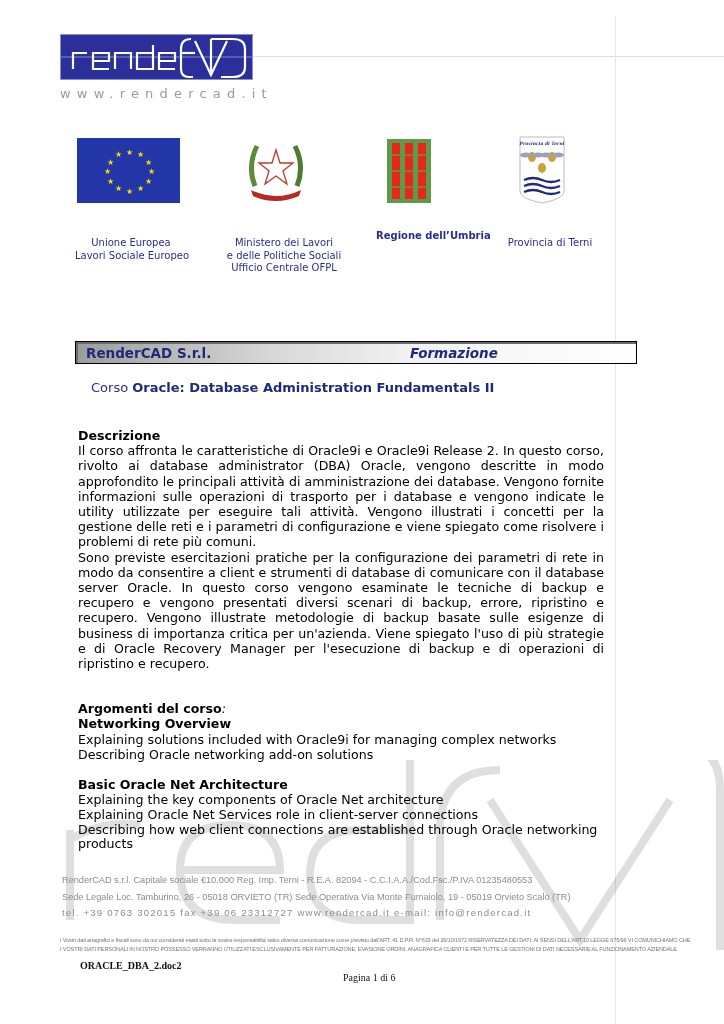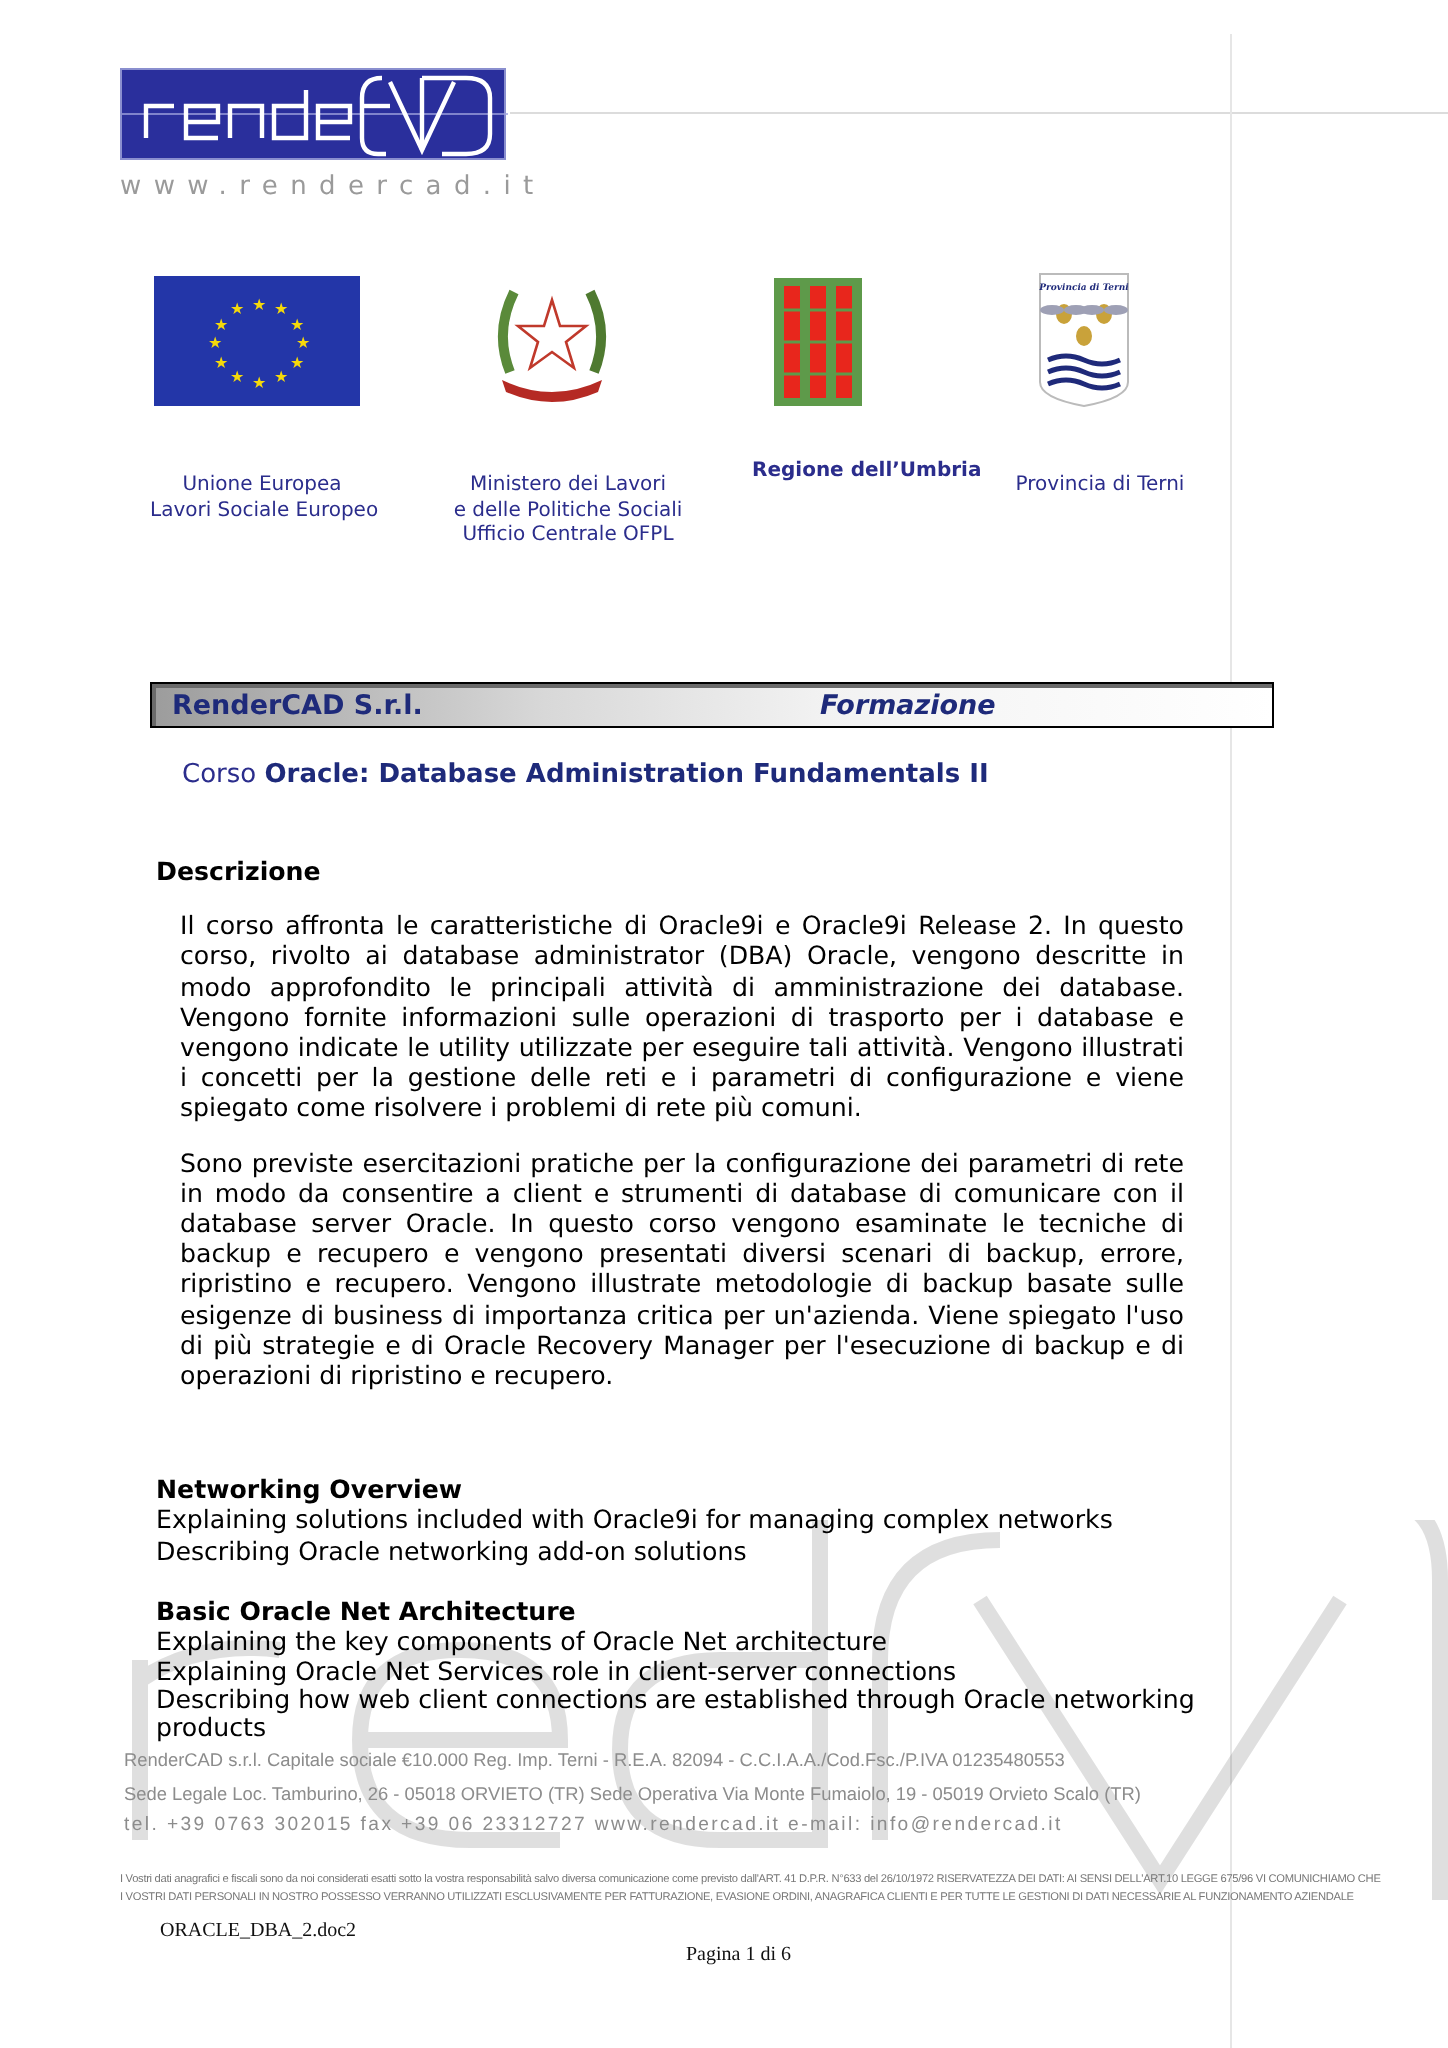--- a/index.html
+++ b/index.html
@@ -38,34 +38,34 @@
     box-shadow: inset 2px 2px 0 #6a6a6a;
   }
   .banner-left { position: absolute; left: 10px; top: 3px; font-size: 13.5px; font-weight: bold; color: #1e2a7a; }
   .banner-right { position: absolute; left: 334px; top: 3px; font-size: 13.5px; font-weight: bold; font-style: italic; color: #1e2a7a; }
 
   .course-title { position: absolute; left: 91px; top: 380px; font-size: 13px; color: #2b2d8c; }
   .course-title b { color: #1e2a7a; }
 
   
   .content { position: absolute; left: 78px; top: 428px; width: 526px; font-size: 12.6px; line-height: 15.2px; }
-  .content p { margin: 12px; text-align: justify; }
+  .content p { margin: 0; text-align: justify; }
   .content .gap { height: 15px; }
   .content h4 { margin: 0; font-size: 12.6px; font-weight: bold; }
   .content .topic-line { white-space: nowrap; }
 
   
   .footer-company { position: absolute; left: 62px; width: 560px; font-family: "Liberation Sans", sans-serif; color: #8c8c8c; white-space: nowrap; }
   .f1 { top: 875px; font-size: 9.2px; }
   .f2 { top: 892px; font-size: 9.2px; }
   .f3 { top: 907px; font-size: 9.6px; letter-spacing: 1.2px; }
   .privacy { position: absolute; left: 60px; width: 664px; font-family: "Liberation Sans", sans-serif; font-size: 5.6px; color: #777; white-space: nowrap; overflow: hidden; letter-spacing: -0.15px; }
   .p1 { top: 937px; } .p2 { top: 946px; }
 
-  .filename { position: absolute; left: 80px; top: 960px; font-family: "Liberation Serif", serif; font-size: 10px; color: #111; }
+  .filename { position: absolute; left: 80px; top: 960px; font-family: "Liberation Serif", serif; font-size: 10px; color: #111; font-weight: bold; }
   .pagenum { position: absolute; left: 343px; top: 972px; font-family: "Liberation Serif", serif; font-size: 10px; color: #111; }
 </style>
 </head>
 <body>
 
 <div class="guide-h"></div>
 <div class="guide-v"></div>
 
 <svg class="watermark" width="664" height="190" viewBox="0 0 664 190">
   <g fill="none" stroke="#000" stroke-width="8">
@@ -195,20 +195,21 @@
   <span>Corso</span>
   <b>Oracle: Database Administration Fundamentals II</b>
 </div>
 
 <div class="content">
   <h4>Descrizione</h4>
   <p>Il corso affronta le caratteristiche di Oracle9i e Oracle9i Release 2. In questo corso, rivolto ai database administrator (DBA) Oracle, vengono descritte in modo approfondito le principali attività di amministrazione dei database. Vengono fornite informazioni sulle operazioni di trasporto per i database e vengono indicate le utility utilizzate per eseguire tali attività. Vengono illustrati i concetti per la gestione delle reti e i parametri di configurazione e viene spiegato come risolvere i problemi di rete più comuni.</p>
   <p>Sono previste esercitazioni pratiche per la configurazione dei parametri di rete in modo da consentire a client e strumenti di database di comunicare con il database server Oracle. In questo corso vengono esaminate le tecniche di backup e recupero e vengono presentati diversi scenari di backup, errore, ripristino e recupero. Vengono illustrate metodologie di backup basate sulle esigenze di business di importanza critica per un'azienda. Viene spiegato l'uso di più strategie e di Oracle Recovery Manager per l'esecuzione di backup e di operazioni di ripristino e recupero.</p>
   <div class="gap"></div>
   <div class="gap"></div>
+  <h4><span>Argomenti del corso</span><span style="font-weight:normal;font-style:italic;">:</span></h4>
   <h4>Networking Overview</h4>
   <div class="topic-line">Explaining solutions included with Oracle9i for managing complex networks</div>
   <div class="topic-line">Describing Oracle networking add-on solutions</div>
   <div class="gap"></div>
   <h4>Basic Oracle Net Architecture</h4>
   <div class="topic-line">Explaining the key components of Oracle Net architecture</div>
   <div class="topic-line">Explaining Oracle Net Services role in client-server connections</div>
   <div style="line-height:14px;">Describing how web client connections are established through Oracle networking products</div>
 </div>
 

